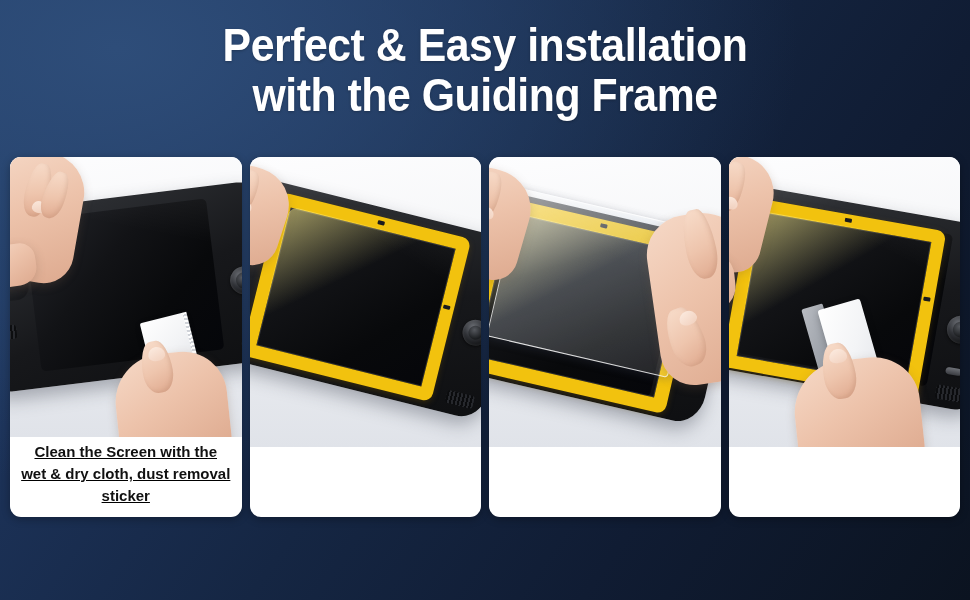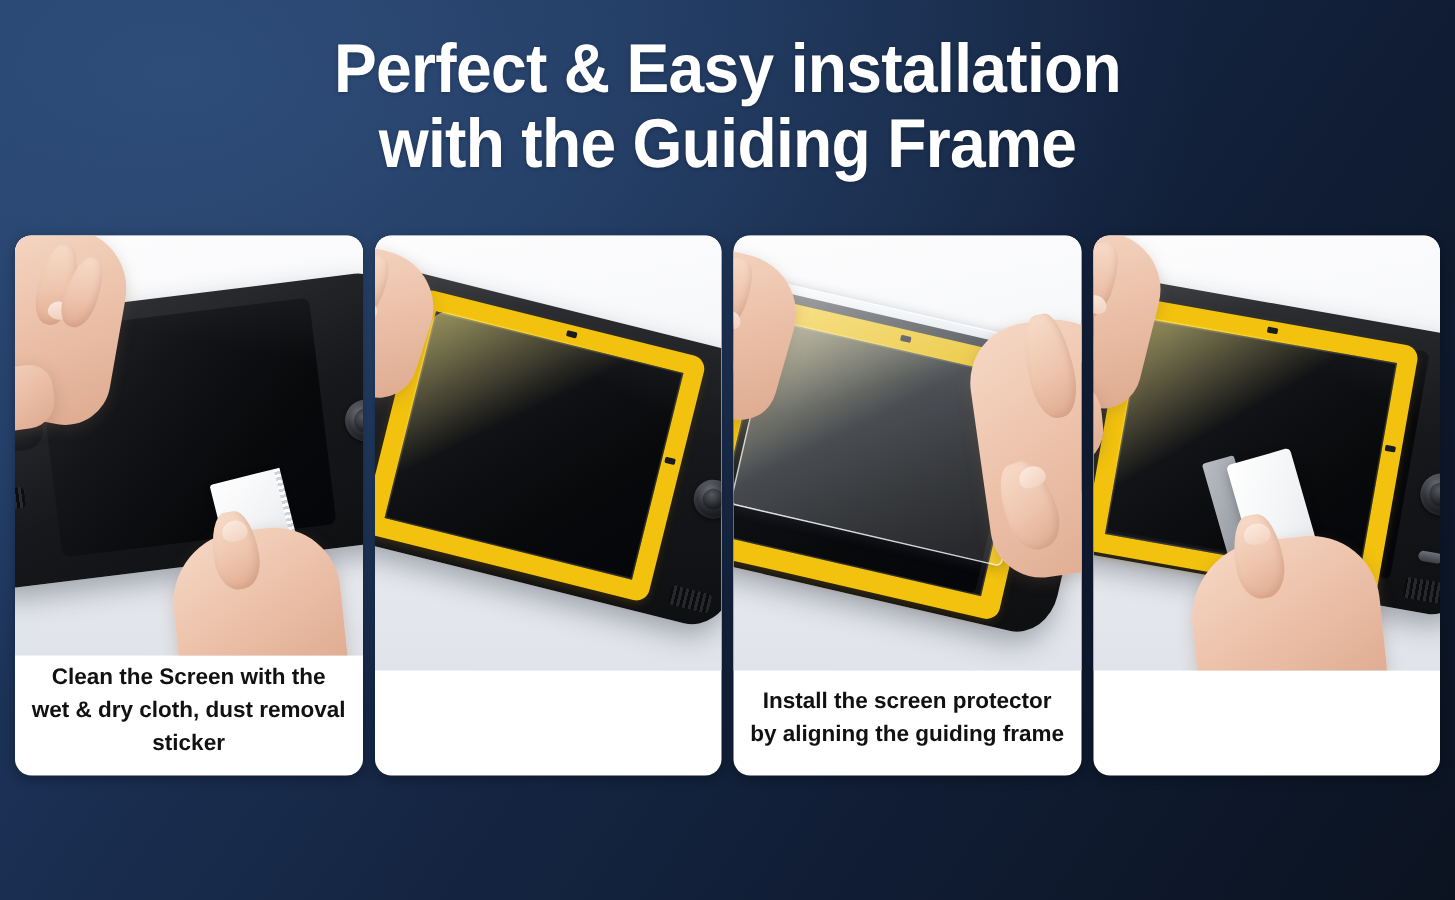--- a/index.html
+++ b/index.html
@@ -25,21 +25,21 @@
     letter-spacing:-0.5px;
     transform:scaleX(0.93);
     text-shadow:0 1px 3px rgba(0,0,0,0.25);
     white-space:nowrap;
   }
 
   
   .cards {
     position:absolute; left:10px; top:157px;
     width:950px; height:360px;
-    display:flex; gap:8px;
+    display:flex; gap:8px;text-decoration:underline;
   }
   .card {
     flex:1 1 0;
     background:#ffffff;
     border-radius:11px;
     overflow:hidden;
     display:flex; flex-direction:column;
     box-shadow:0 2px 8px rgba(0,0,0,0.30);
   }
   .photo {
@@ -286,23 +286,20 @@
       <div class="glass-sheet" style="left:12px; top:50px; width:186px; height:152px; transform:rotate(13deg); border-radius:4px;"></div>
 
       <div class="hand" style="left:-54px; top:10px; width:92px; height:108px; border-radius:46px 40px 24px 30px; transform:rotate(16deg);"></div>
       <div class="finger" style="left:-16px; top:14px; width:26px; height:50px; transform:rotate(22deg);"></div>
       <div class="nail" style="left:-10px; top:50px; width:15px; height:12px; transform:rotate(22deg);"></div>
 
       <div class="hand" style="right:-36px; top:56px; width:104px; height:170px; border-radius:40px 50px 46px 34px; transform:rotate(-8deg);"></div>
       <div class="finger" style="right:6px; top:52px; width:30px; height:70px; transform:rotate(-12deg);"></div>
       <div class="finger" style="right:18px; top:150px; width:34px; height:60px; transform:rotate(-20deg);"></div>
       <div class="nail" style="right:24px; top:154px; width:18px; height:14px; transform:rotate(-20deg);"></div>
-    </div>
-    <div class="caption">
-      <div class="caption-text">Install the screen protector by aligning the guiding frame</div>
     </div>
   </div>
 
   <div class="card">
     <div class="photo">
       <div class="surface"></div>
 
       <div class="deck" style="left:-34px; top:46px; width:300px; height:186px; transform:rotate(10deg);">
         <div class="deck-body"></div>
         <div class="deck-screen" style="left:54px; top:14px; right:54px; bottom:18px;"></div>

